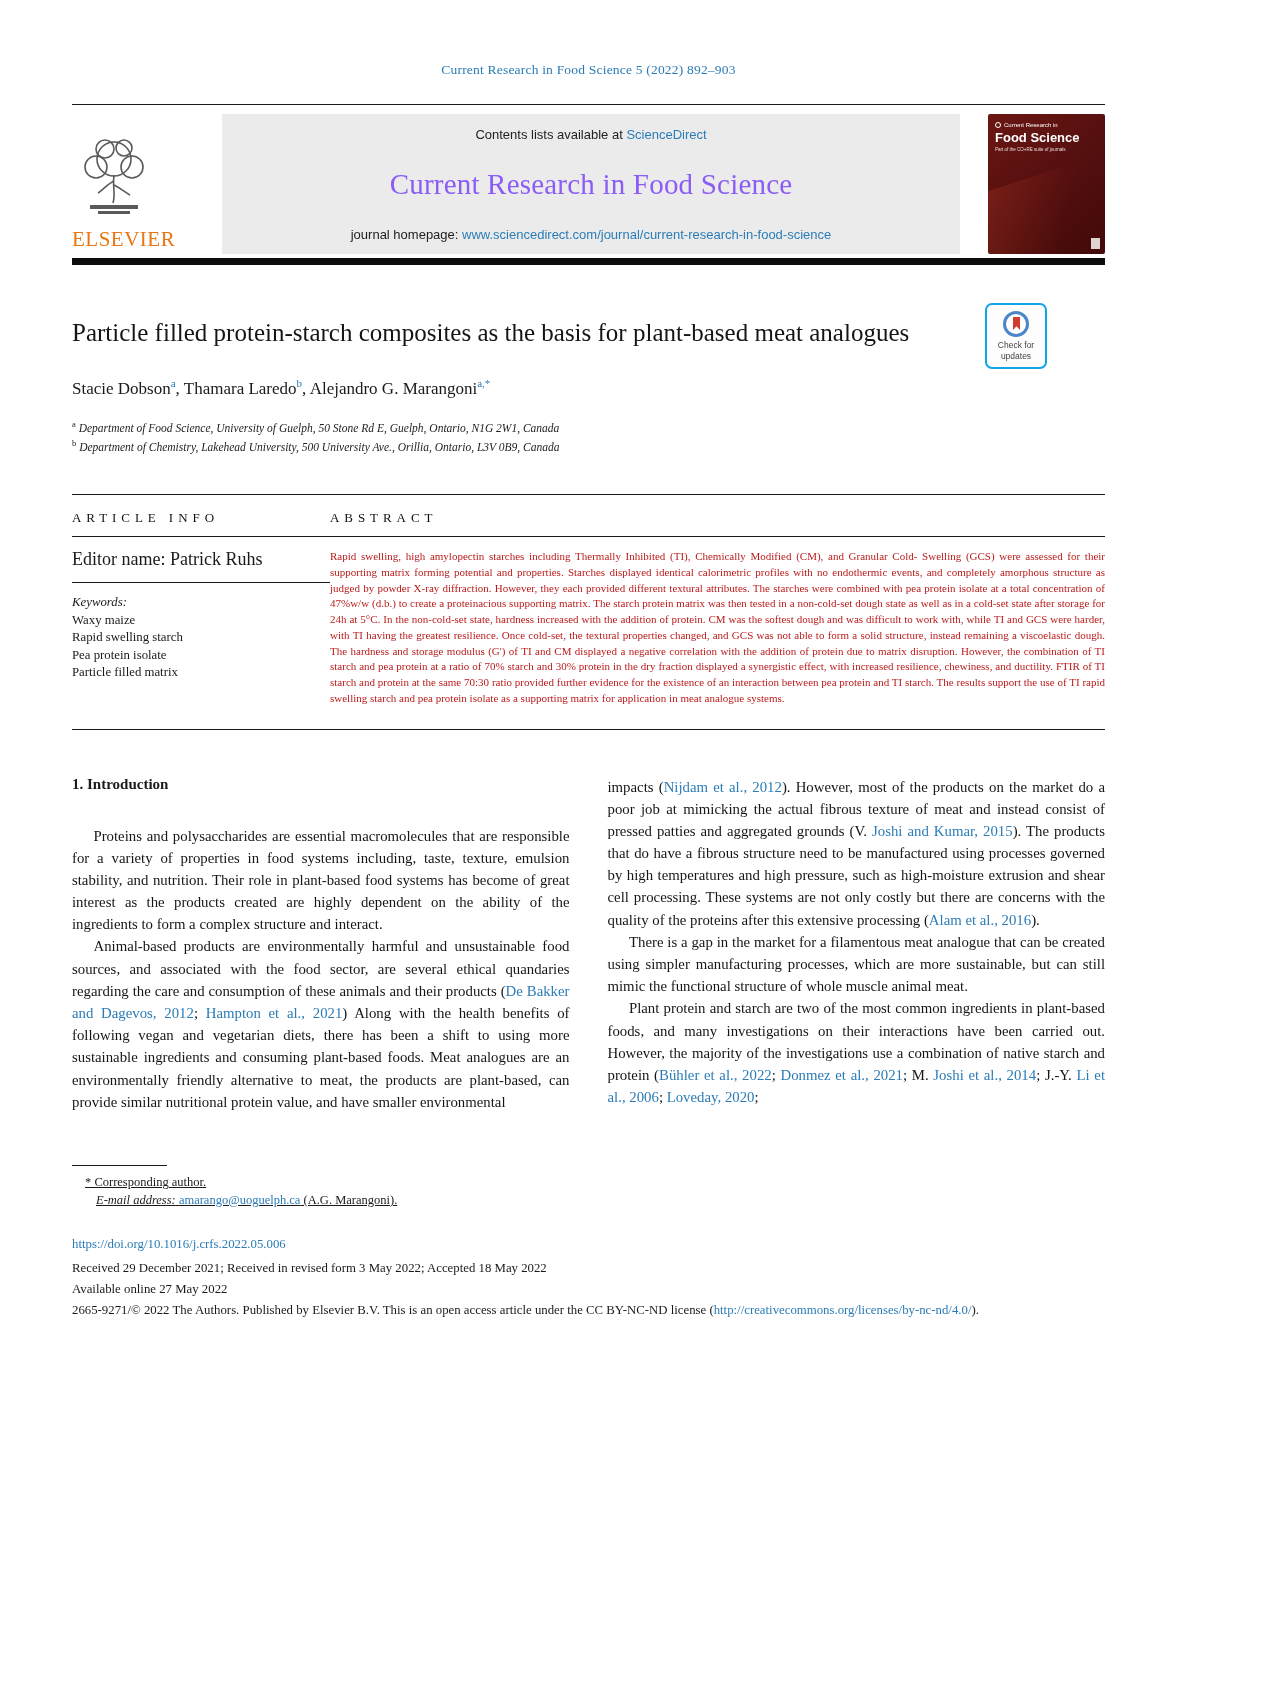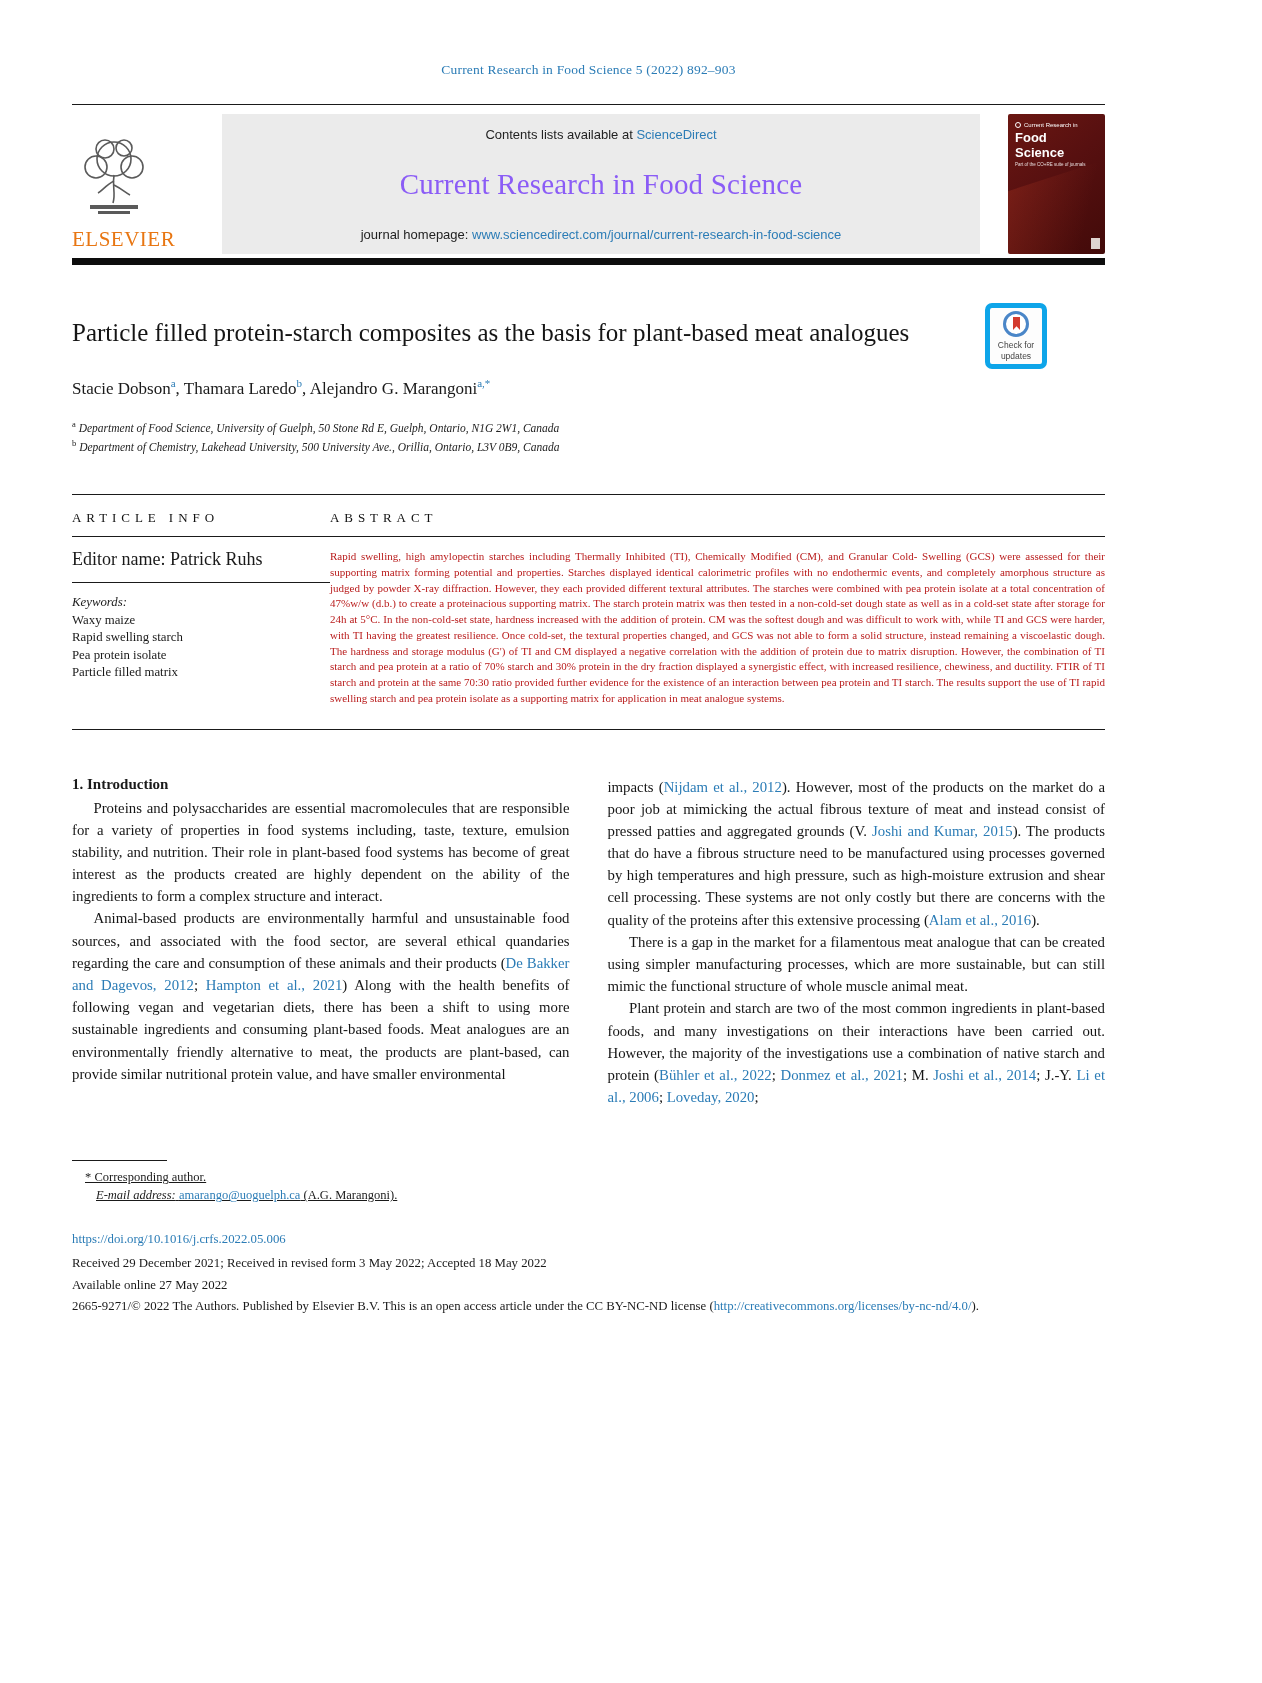--- a/index.html
+++ b/index.html
@@ -15,35 +15,35 @@
   .citation { text-align:center; font-size:13.5px; color:#2b7cb6; letter-spacing:.2px; }
   .top-rule { margin-top:26px; }
 
   
   .banner { display:flex; align-items:stretch; height:140px; margin-top:9px; }
   .logo-col { width:128px; margin-right:22px; display:flex; flex-direction:column; justify-content:flex-end; padding-bottom:2px; }
   .elsevier-word { font-family:"Liberation Serif", serif; font-size:21px; color:#e87612; letter-spacing:.5px; margin-top:2px; }
   .banner-mid { flex:1; background:#ebebeb; display:flex; flex-direction:column; align-items:center; justify-content:space-between; padding:13px 10px 12px 10px; }
   .contents-line, .homepage-line { font-family:"Liberation Sans", sans-serif; font-size:13px; color:#222; }
   .journal-title { font-size:29px; color:#8b5cf6; letter-spacing:.2px; }
-  .cover-col { width:97px; margin-left:28px; border-radius:2px; position:relative; overflow:hidden;
+  .cover-col { width:117px; margin-left:28px; border-radius:2px; position:relative; overflow:hidden;
     background:linear-gradient(140deg,#6b1712 0%,#571010 45%,#420a09 100%); padding:8px 7px; color:#fff; }
   .cover-col:before { content:""; position:absolute; left:-20px; top:60px; width:160px; height:90px;
     background:linear-gradient(120deg, rgba(255,90,50,.22), rgba(255,255,255,0) 60%); transform:rotate(-18deg); }
   .cover-head { display:flex; align-items:center; gap:3px; font-family:"Liberation Sans", sans-serif; font-size:6px; }
   .cover-dot { width:6px; height:6px; border:1px solid #fff; border-radius:50%; display:inline-block; }
   .cover-title { font-family:"Liberation Sans", sans-serif; font-weight:bold; font-size:13px; margin-top:2px; }
   .cover-tag { font-family:"Liberation Sans", sans-serif; font-size:4.5px; opacity:.85; margin-top:2px; }
   .cover-barcode { position:absolute; right:5px; bottom:5px; width:9px; height:11px; background:#efe9e4; opacity:.9; }
   .blackbar { height:7px; background:#0d0d0d; margin-top:4px; }
 
   
   .title-row { position:relative; margin-top:50px; }
   .article-title { font-size:25px; line-height:1.42; max-width:840px; color:#151515; }
-  .badge { position:absolute; right:58px; top:-12px; width:62px; height:66px; border:5px solid #0ea5e9; border-radius:7px;
+  .badge { position:absolute; right:58px; top:-12px; width:62px; height:66px; border:2px solid #0ea5e9; border-radius:7px;
     background:#fdfdfd; display:flex; flex-direction:column; align-items:center; justify-content:center; gap:3px; }
   .badge-icon { width:26px; height:26px; border:3px solid #4a86c8; border-radius:50%; position:relative; background:#fff; }
   .badge-icon:before { content:""; position:absolute; left:7px; top:3px; width:7px; height:13px; background:#d33b2f; clip-path:polygon(0 0,100% 0,100% 100%,50% 72%,0 100%); }
   .badge-text { font-family:"Liberation Sans", sans-serif; font-size:8.5px; color:#444; line-height:1.25; text-align:center; }
 
   .authors { margin-top:27px; font-size:17px; color:#1a1a1a; }
   .authors sup { font-size:11px; color:#2b7cb6; }
   .affils { margin-top:19px; font-size:11.5px; font-style:italic; color:#222; line-height:1.5; }
   .affils sup { font-size:8.5px; font-style:normal; }
 
@@ -54,21 +54,21 @@
   .under-rule { margin-top:10px; }
   .editor-line { font-size:18px; margin-top:12px; }
   .editor-rule { margin-top:12px; }
   .kw-label { font-size:12.8px; font-style:italic; margin-top:12px; }
   .kw { font-size:12.8px; margin-top:2.5px; }
   .abstract-text { margin-top:12px; font-size:11px; line-height:1.43; text-align:justify; color:#b91c1c; }
   .ia-bottom-rule { margin-top:22px; }
 
   
   .cols { display:grid; grid-template-columns:1fr 1fr; column-gap:38px; margin-top:46px; }
-  .sec-heading { font-size:15px; font-weight:bold; margin-bottom:4px; }
+  .sec-heading { font-size:15px; font-weight:bold; margin-bottom:32px; }
   .cols p { font-size:14.8px; line-height:1.5; text-align:justify; text-indent:1.45em; color:#151515; }
   .cols p.cont { text-indent:0; }
 
   
   .footnote { margin-top:52px;text-decoration:underline; }
   .fn-rule { width:95px; }
   .fn-line1 { font-size:12.5px; margin-top:9px; padding-left:13px; }
   .fn-line2 { font-size:12.5px; margin-top:3px; padding-left:24px; }
   .fn-label { font-style:italic; }
   .footer { margin-top:26px; font-size:12.8px; line-height:1.65; }

